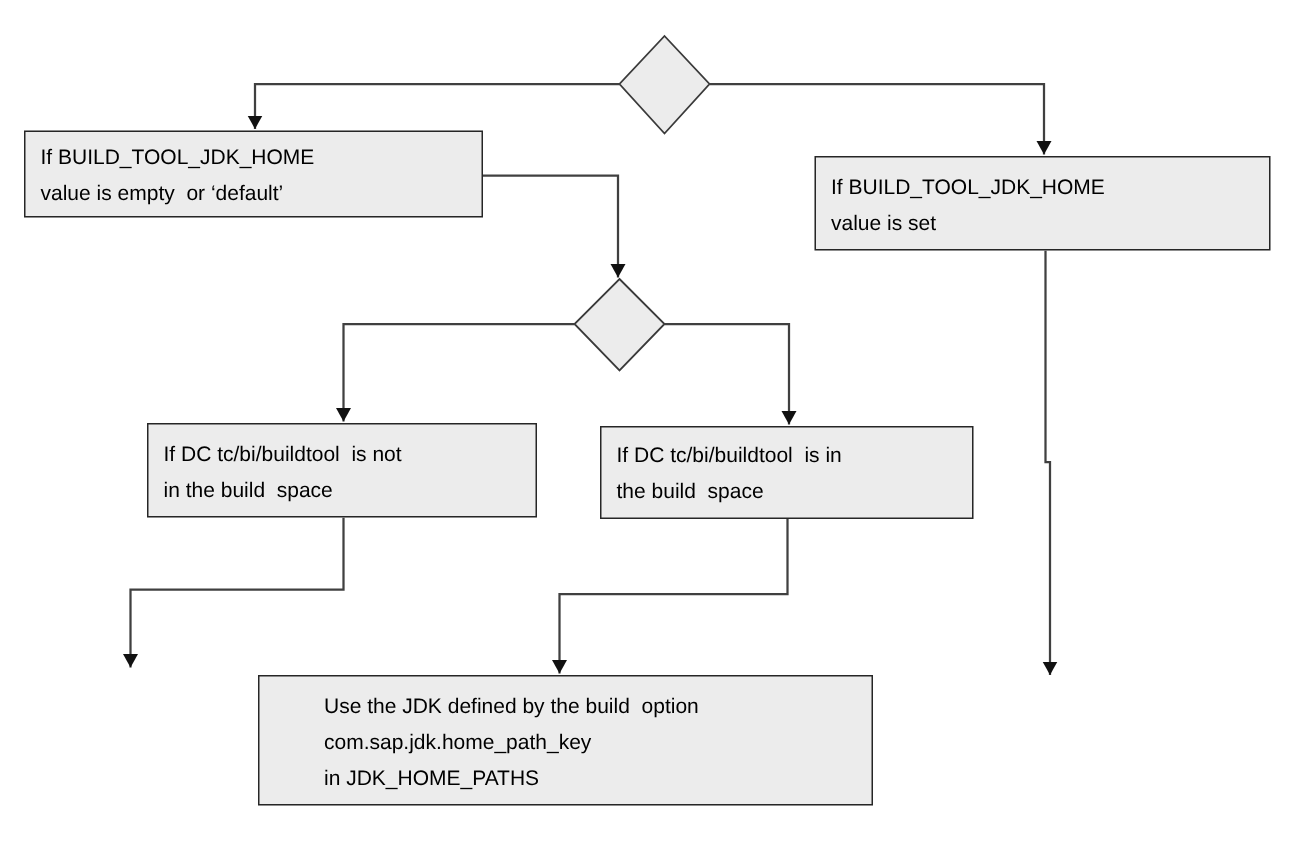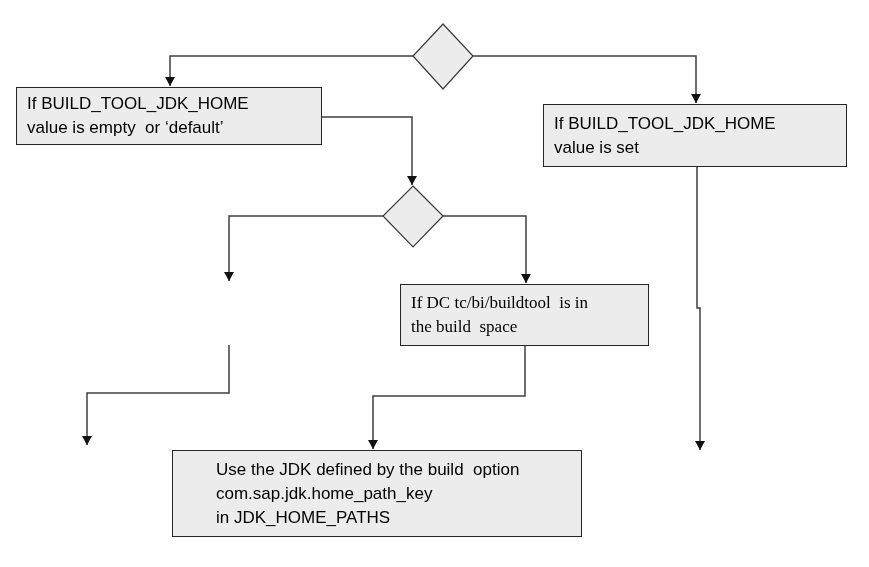--- a/index.html
+++ b/index.html
@@ -10,31 +10,31 @@
     font-family:"Liberation Sans", sans-serif;
     overflow:hidden;
   }
   .connectors{position:absolute;left:0;top:0;}
   .node{
     position:absolute;
     box-sizing:border-box;
     background:#ececec;
     border:1px solid #262626;
     color:#000;
-    font-size:17px;
+    font-size:14px;
     line-height:24px;
     white-space:pre;
     display:flex;
     align-items:center;
     padding-left:10px;
   }
   .n1{left:16px;  top:87px;  width:306px; height:58px;}
   .n2{left:543px; top:104px; width:304px; height:63px;}
   .n3{left:98px;  top:282px; width:260px; height:63px;}
-  .n4{left:400px; top:284px; width:249px; height:62px;font-family:Liberation Serif, serif;}
+  .n4{left:400px; top:284px; width:249px; height:62px;}
   .n5{left:10px;  top:446px; width:153px; height:87px; padding-left:20px;}
   .n6{left:172px; top:450px; width:410px; height:87px;padding-left:43px;}
   .n7{left:601px; top:451px; width:212px; height:87px;}
   .edge{fill:none;stroke:#404040;stroke-width:1.5;}
   .diamond{fill:#ececec;stroke:#3a3a3a;stroke-width:1.2;}
 </style>
 </head>
 <body>
 
 <div class="stage">
@@ -66,20 +66,22 @@
 
     <polyline class="edge" points="697,167 697,308 700,308 700,450" marker-end="url(#arrow)"></polyline>
   </svg>
 
   <div class="node n1">If BUILD_TOOL_JDK_HOME
 value is empty  or ‘default’</div>
 
   <div class="node n2">If BUILD_TOOL_JDK_HOME
 value is set</div>
 
+  <div class="node n3">If DC tc/bi/buildtool  is not
+in the build  space</div>
 
   <div class="node n4">If DC tc/bi/buildtool  is in
 the build  space</div>
 
 
   <div class="node n6">Use the JDK defined by the build  option
 com.sap.jdk.home_path_key
 in JDK_HOME_PATHS</div>
 
 

